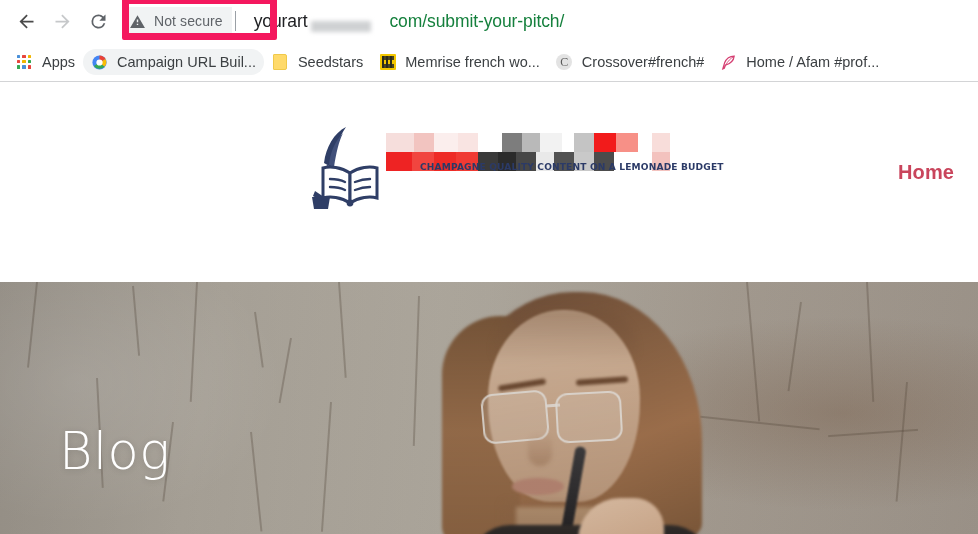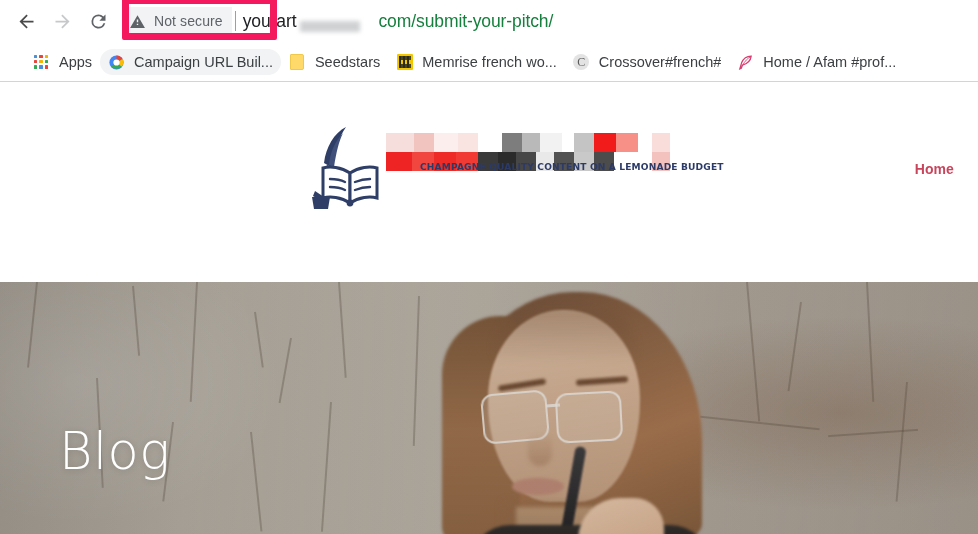--- a/index.html
+++ b/index.html
@@ -105,21 +105,21 @@
     margin: 0 0 0 3px;
     flex: 0 0 auto;
   }
 
   .url-text {
     font-size: 17.5px;
     color: #3c4043;
     white-space: nowrap;
     display: flex;
     align-items: baseline;
-    margin-left: 7px;
+    margin-left: 18px;
     letter-spacing: -0.1px;
   }
 
   .url-text .u-host { color: #202124; }
   .url-text .u-path { color: #15803d; }
 
   
   .url-redaction {
     display: inline-block;
     width: 60px;
@@ -133,21 +133,21 @@
   }
 
   
   .bookmarks-bar {
     position: absolute;
     left: 0; top: 42px;
     width: 978px;
     height: 40px;
     display: flex;
     align-items: center;
-    padding-left: 25px;
+    padding-left: 8px;
   }
 
   .bookmark {
     display: flex;
     align-items: center;
     height: 26px;
     padding: 0 8px;
     border-radius: 13px;
     flex: 0 0 auto;
     max-width: 190px;
@@ -273,21 +273,21 @@
     white-space: nowrap;
     font-family: "DejaVu Sans", sans-serif;
     transform: scaleX(0.97);
     transform-origin: left center;
   }
 
   .nav-home {
     position: absolute;
     right: 24px;
     top: 78px;
-    font-size: 14px;
+    font-size: 20px;
     font-weight: bold;
     color: #c9455c;
     letter-spacing: 0.1px;
   }
 
   
   .hero {
     position: relative;
     height: 252px;
     overflow: hidden;

